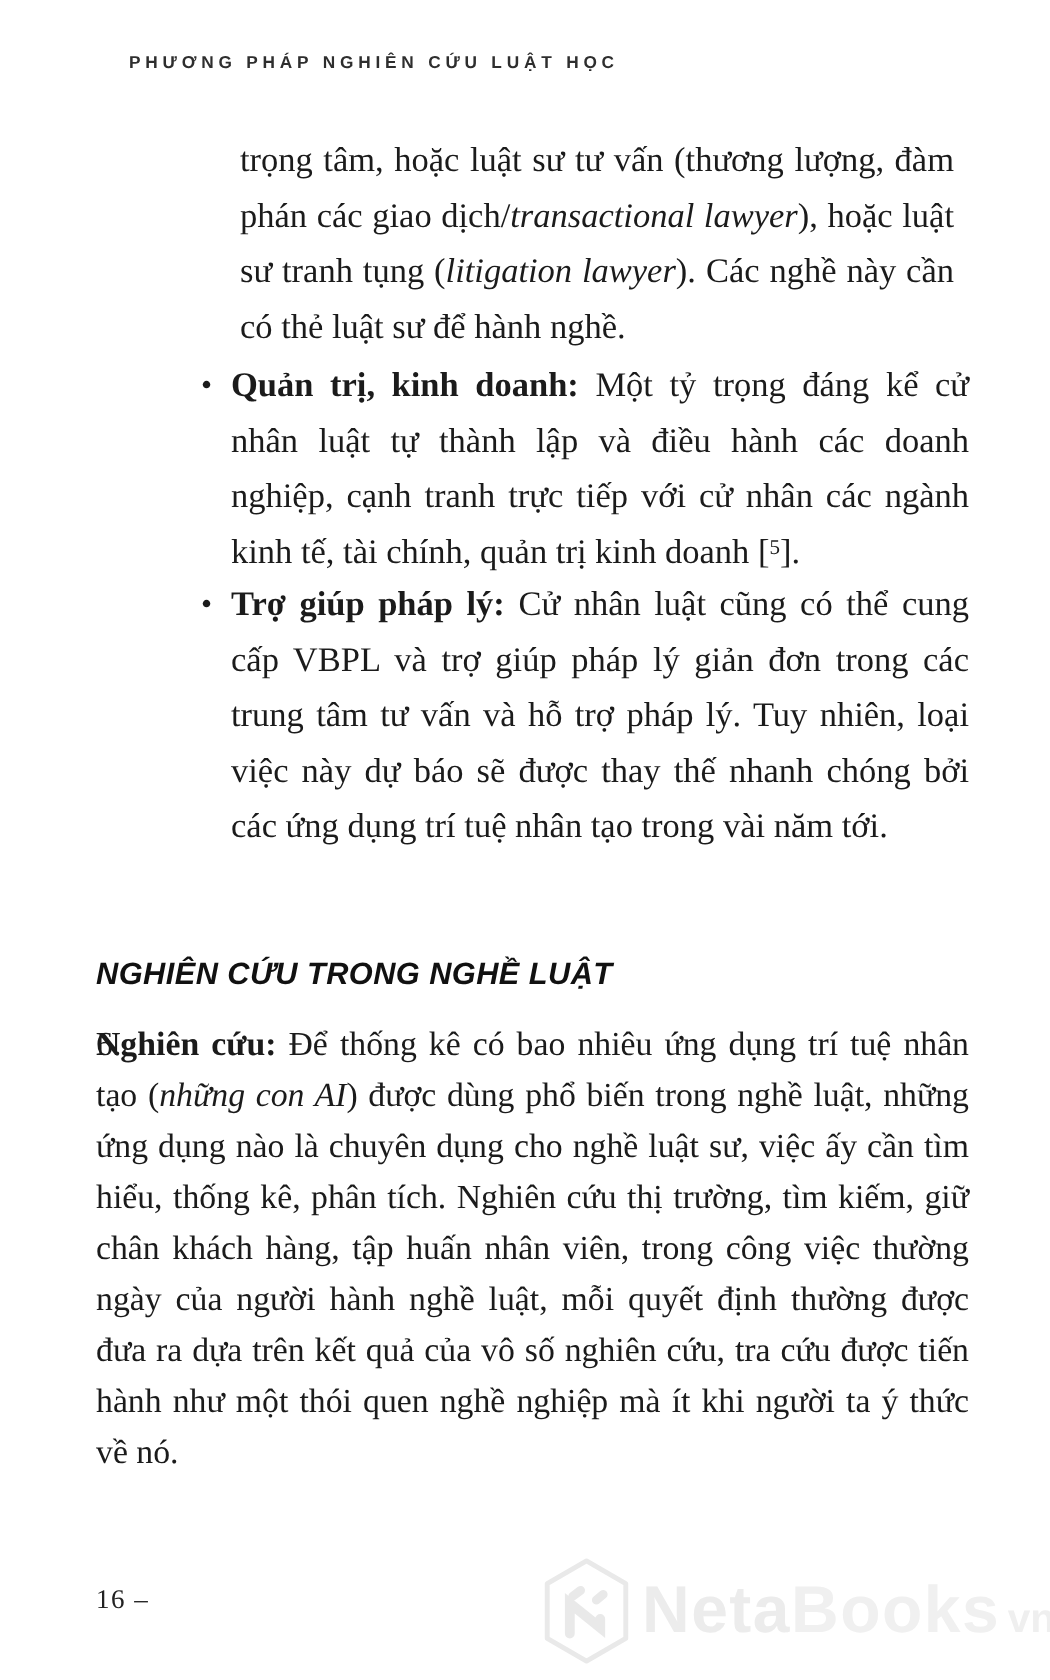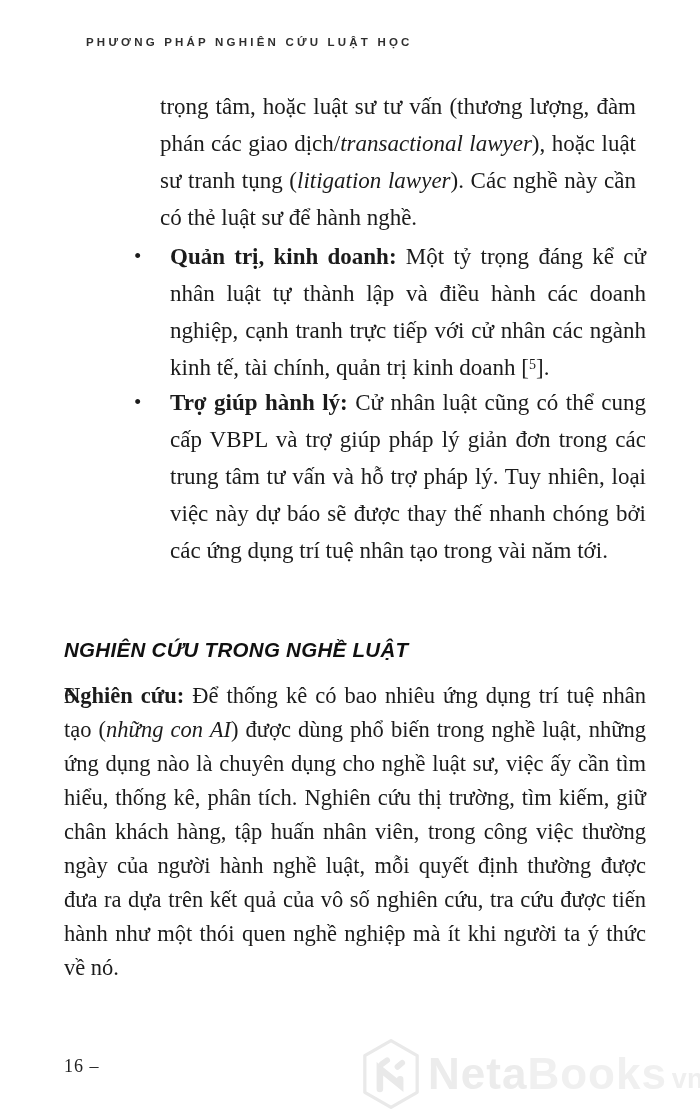--- a/index.html
+++ b/index.html
@@ -44,21 +44,21 @@
   .bullet-marker {
     position: absolute;
     left: 0;
     top: 0;
     width: 20px;
     font-size: 21px;
     line-height: 37px;
     color: #1b1b1b;
   }
   .bullet-text {
-    margin-left: 36px;
+    margin-left: 20px;
     font-size: 23px;
     line-height: 37px;
     text-align: justify;
   }
   .run-bold   { font-weight: bold; }
   .run-italic { font-style: italic; }
   sup.ref {
     font-size: 14px;
     line-height: 0;
     vertical-align: 6px;
@@ -145,21 +145,21 @@
 
   <div class="serif-block intro-para"><span>trọng tâm, hoặc luật sư tư vấn (thương lượng, đàm phán các giao dịch/</span><span class="run-italic">transactional lawyer</span><span>), hoặc luật sư tranh tụng (</span><span class="run-italic">litigation lawyer</span><span>). Các nghề này cần có thẻ luật sư để hành nghề.</span></div>
 
   <div class="bullet-row bullet-row-1">
     <span class="bullet-marker">•</span>
     <div class="bullet-text"><span class="run-bold">Quản trị, kinh doanh:</span><span> Một tỷ trọng đáng kể cử nhân luật tự thành lập và điều hành các doanh nghiệp, cạnh tranh trực tiếp với cử nhân các ngành kinh tế, tài chính, quản trị kinh doanh [</span><sup class="ref">5</sup><span>].</span></div>
   </div>
 
   <div class="bullet-row bullet-row-2">
     <span class="bullet-marker">•</span>
-    <div class="bullet-text"><span class="run-bold">Trợ giúp hành lý:</span><span> Cử nhân luật cũng có thể cung cấp VBPL và trợ giúp pháp lý giản đơn trong các trung tâm tư vấn và hỗ trợ pháp lý. Tuy nhiên, loại việc này dự báo sẽ được thay thế nhanh chóng bởi các ứng dụng trí tuệ nhân tạo trong vài năm tới.</span></div>
+    <div class="bullet-text"><span class="run-bold">Trợ giúp pháp lý:</span><span> Cử nhân luật cũng có thể cung cấp VBPL và trợ giúp pháp lý giản đơn trong các trung tâm tư vấn và hỗ trợ pháp lý. Tuy nhiên, loại việc này dự báo sẽ được thay thế nhanh chóng bởi các ứng dụng trí tuệ nhân tạo trong vài năm tới.</span></div>
   </div>
 
   <div class="section-heading">NGHIÊN CỨU TRONG NGHỀ LUẬT</div>
 
   <div class="numbered-item">
     <span class="item-number">6.</span>
     <div class="item-text"><span class="run-bold">Nghiên cứu:</span><span> Để thống kê có bao nhiêu ứng dụng trí tuệ nhân tạo (</span><span class="run-italic">những con AI</span><span>) được dùng phổ biến trong nghề luật, những ứng dụng nào là chuyên dụng cho nghề luật sư, việc ấy cần tìm hiểu, thống kê, phân tích. Nghiên cứu thị trường, tìm kiếm, giữ chân khách hàng, tập huấn nhân viên, trong công việc thường ngày của người hành nghề luật, mỗi quyết định thường được đưa ra dựa trên kết quả của vô số nghiên cứu, tra cứu được tiến hành như một thói quen nghề nghiệp mà ít khi người ta ý thức về nó.</span></div>
   </div>
 
   <div class="page-number">16 –</div>

